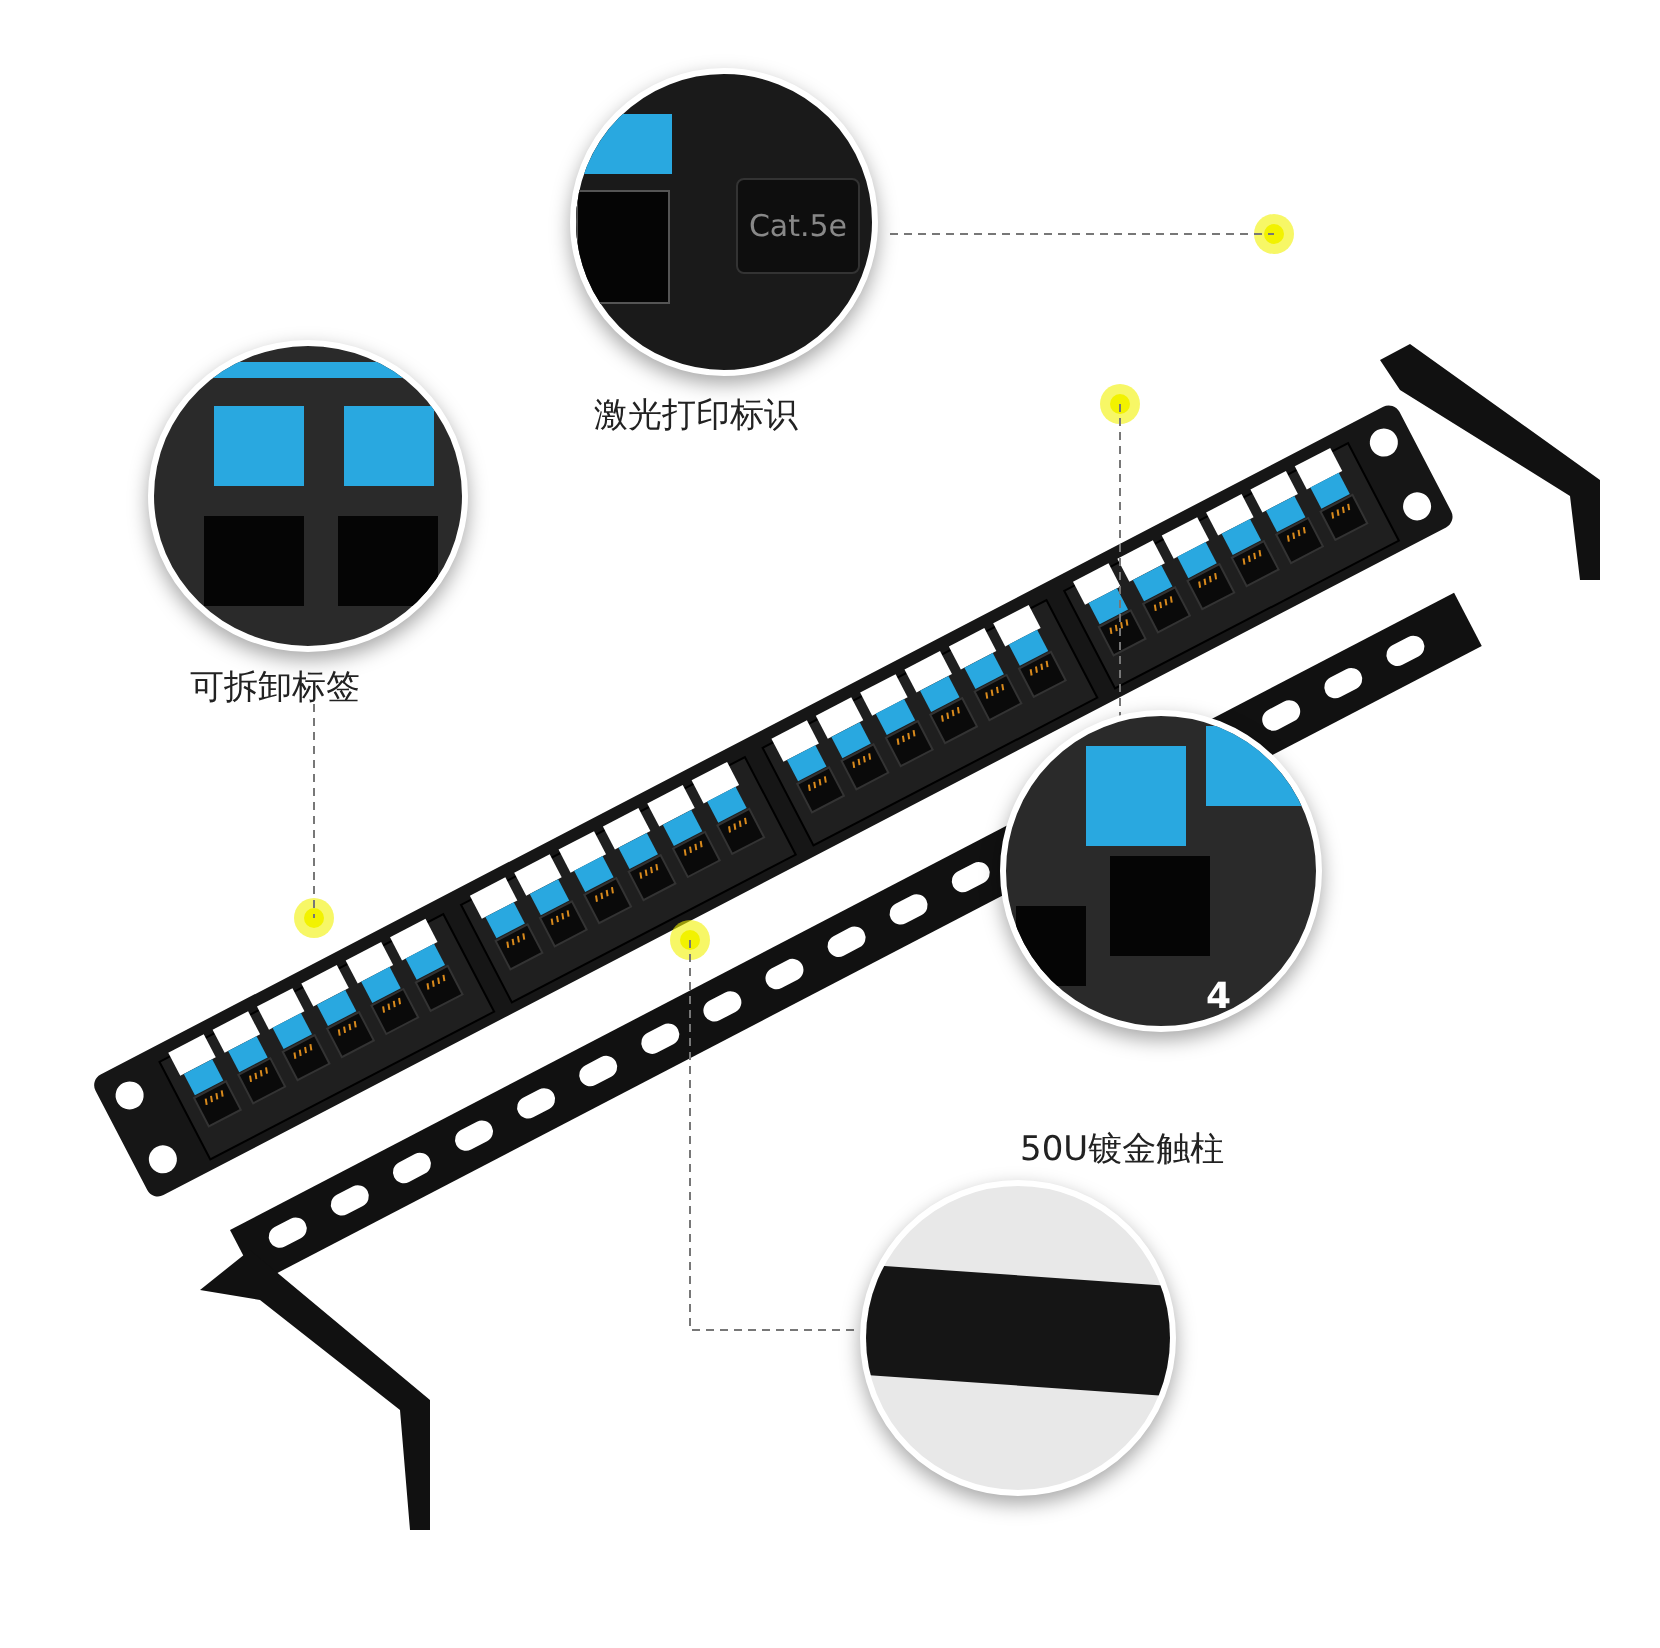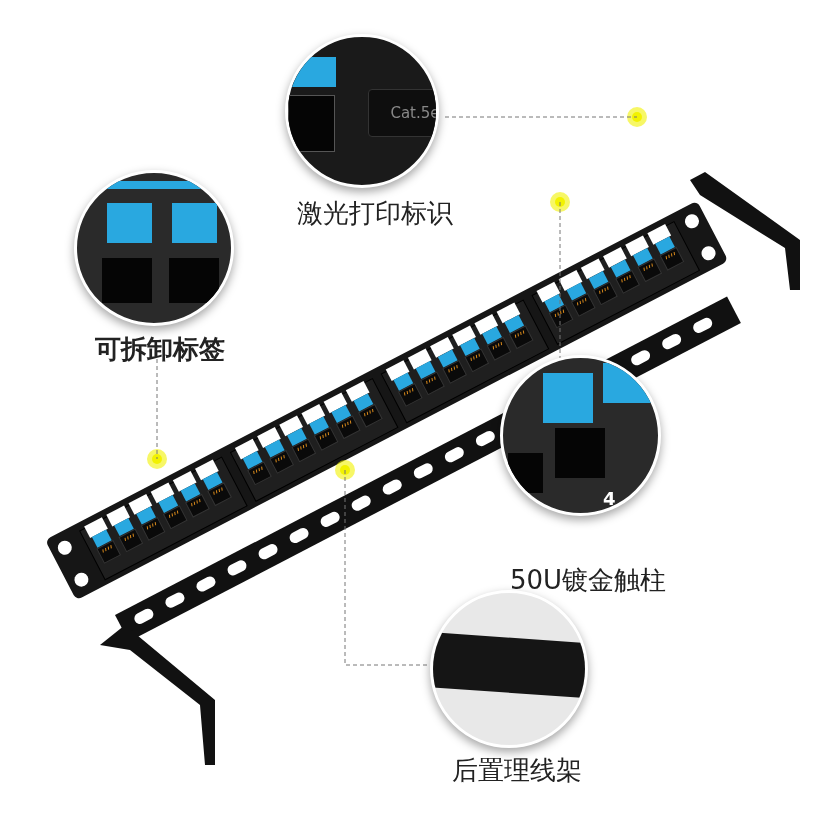--- a/index.html
+++ b/index.html
@@ -1,18 +1,18 @@
 <!DOCTYPE html>
 <html><head>
 <meta charset="utf-8">
 <style>
   html,body{margin:0;padding:0;background:#fff;}
   #stage{position:relative;width:830px;height:824px;overflow:hidden;background:#fff;font-family:"DejaVu Sans",sans-serif;}
   .callout{position:absolute;border-radius:50%;overflow:hidden;border:3px solid #fff;box-shadow:0 4px 10px rgba(0,0,0,0.35);}
-  .label{position:absolute;font-size:26px;color:#222;white-space:nowrap;}
+  .label{position:absolute;font-size:17px;color:#222;white-space:nowrap;}
   svg{display:block;}
 </style>
 </head>
 <body>
 
 <div id="stage">
 
   <svg width="830" height="824" style="position:absolute;left:0;top:0">
     <defs>
       <g id="port">
@@ -109,40 +109,39 @@
       <path d="M445 117 L637 117"></path>
       <path d="M157 345 L157 459"></path>
       <path d="M560 202 L560 360"></path>
       <path d="M345 470 L345 665 L430 665"></path>
     </g>
   </svg>
 
   <div class="callout" style="left:285px;top:34px;width:148px;height:148px;background:#1a1a1a;">
     <div style="position:absolute;left:0;top:20px;width:48px;height:30px;background:#29a8e0;"></div>
     <div style="position:absolute;left:0;top:58px;width:45px;height:55px;background:#050505;border:1px solid #555;"></div>
-    <div style="position:absolute;left:80px;top:52px;width:60px;height:46px;background:#0e0e0e;border:1px solid #333;border-radius:4px;color:#888;font-size:15px;line-height:46px;text-align:center;padding-left:16px;">Cat.5e</div>
+    <div style="position:absolute;left:80px;top:52px;width:60px;height:46px;background:#0e0e0e;border:1px solid #333;border-radius:4px;color:#888;font-size:15px;line-height:46px;text-align:center;">Cat.5e</div>
   </div>
   <div class="label" style="left:297px;top:196px;">激光打印标识</div>
 
   <div class="callout" style="left:74px;top:170px;width:154px;height:150px;background:#2a2a2a;">
     <div style="position:absolute;left:0;top:8px;width:154px;height:8px;background:#29a8e0;"></div>
     <div style="position:absolute;left:30px;top:30px;width:45px;height:40px;background:#29a8e0;"></div>
     <div style="position:absolute;left:95px;top:30px;width:45px;height:40px;background:#29a8e0;"></div>
     <div style="position:absolute;left:25px;top:85px;width:50px;height:45px;background:#050505;"></div>
     <div style="position:absolute;left:92px;top:85px;width:50px;height:45px;background:#050505;"></div>
   </div>
-  <div class="label" style="left:95px;top:332px;font-weight:bold;">可拆卸标签</div>
+  <div class="label" style="left:95px;top:332px;">可拆卸标签</div>
 
   <div class="callout" style="left:500px;top:355px;width:155px;height:155px;background:#2a2a2a;">
     <div style="position:absolute;left:40px;top:15px;width:50px;height:50px;background:#29a8e0;"></div>
     <div style="position:absolute;left:100px;top:5px;width:55px;height:40px;background:#29a8e0;"></div>
     <div style="position:absolute;left:52px;top:70px;width:50px;height:50px;background:#050505;"></div>
     <div style="position:absolute;left:5px;top:95px;width:35px;height:40px;background:#050505;"></div>
     <div style="position:absolute;left:100px;top:130px;color:#fff;font-weight:bold;font-size:18px;">4</div>
   </div>
   <div class="label" style="left:510px;top:520px;margin-top:43px;">50U镀金触柱</div>
 
   <div class="callout" style="left:430px;top:590px;width:152px;height:152px;background:#e8e8e8;">
     <div style="position:absolute;left:-10px;top:45px;width:180px;height:55px;background:#151515;transform:rotate(4deg);"></div>
   </div>
-  <div class="label" style="left:452px;top:753px;">后置理线架</div>
 
 </div>
 
 </body></html>

